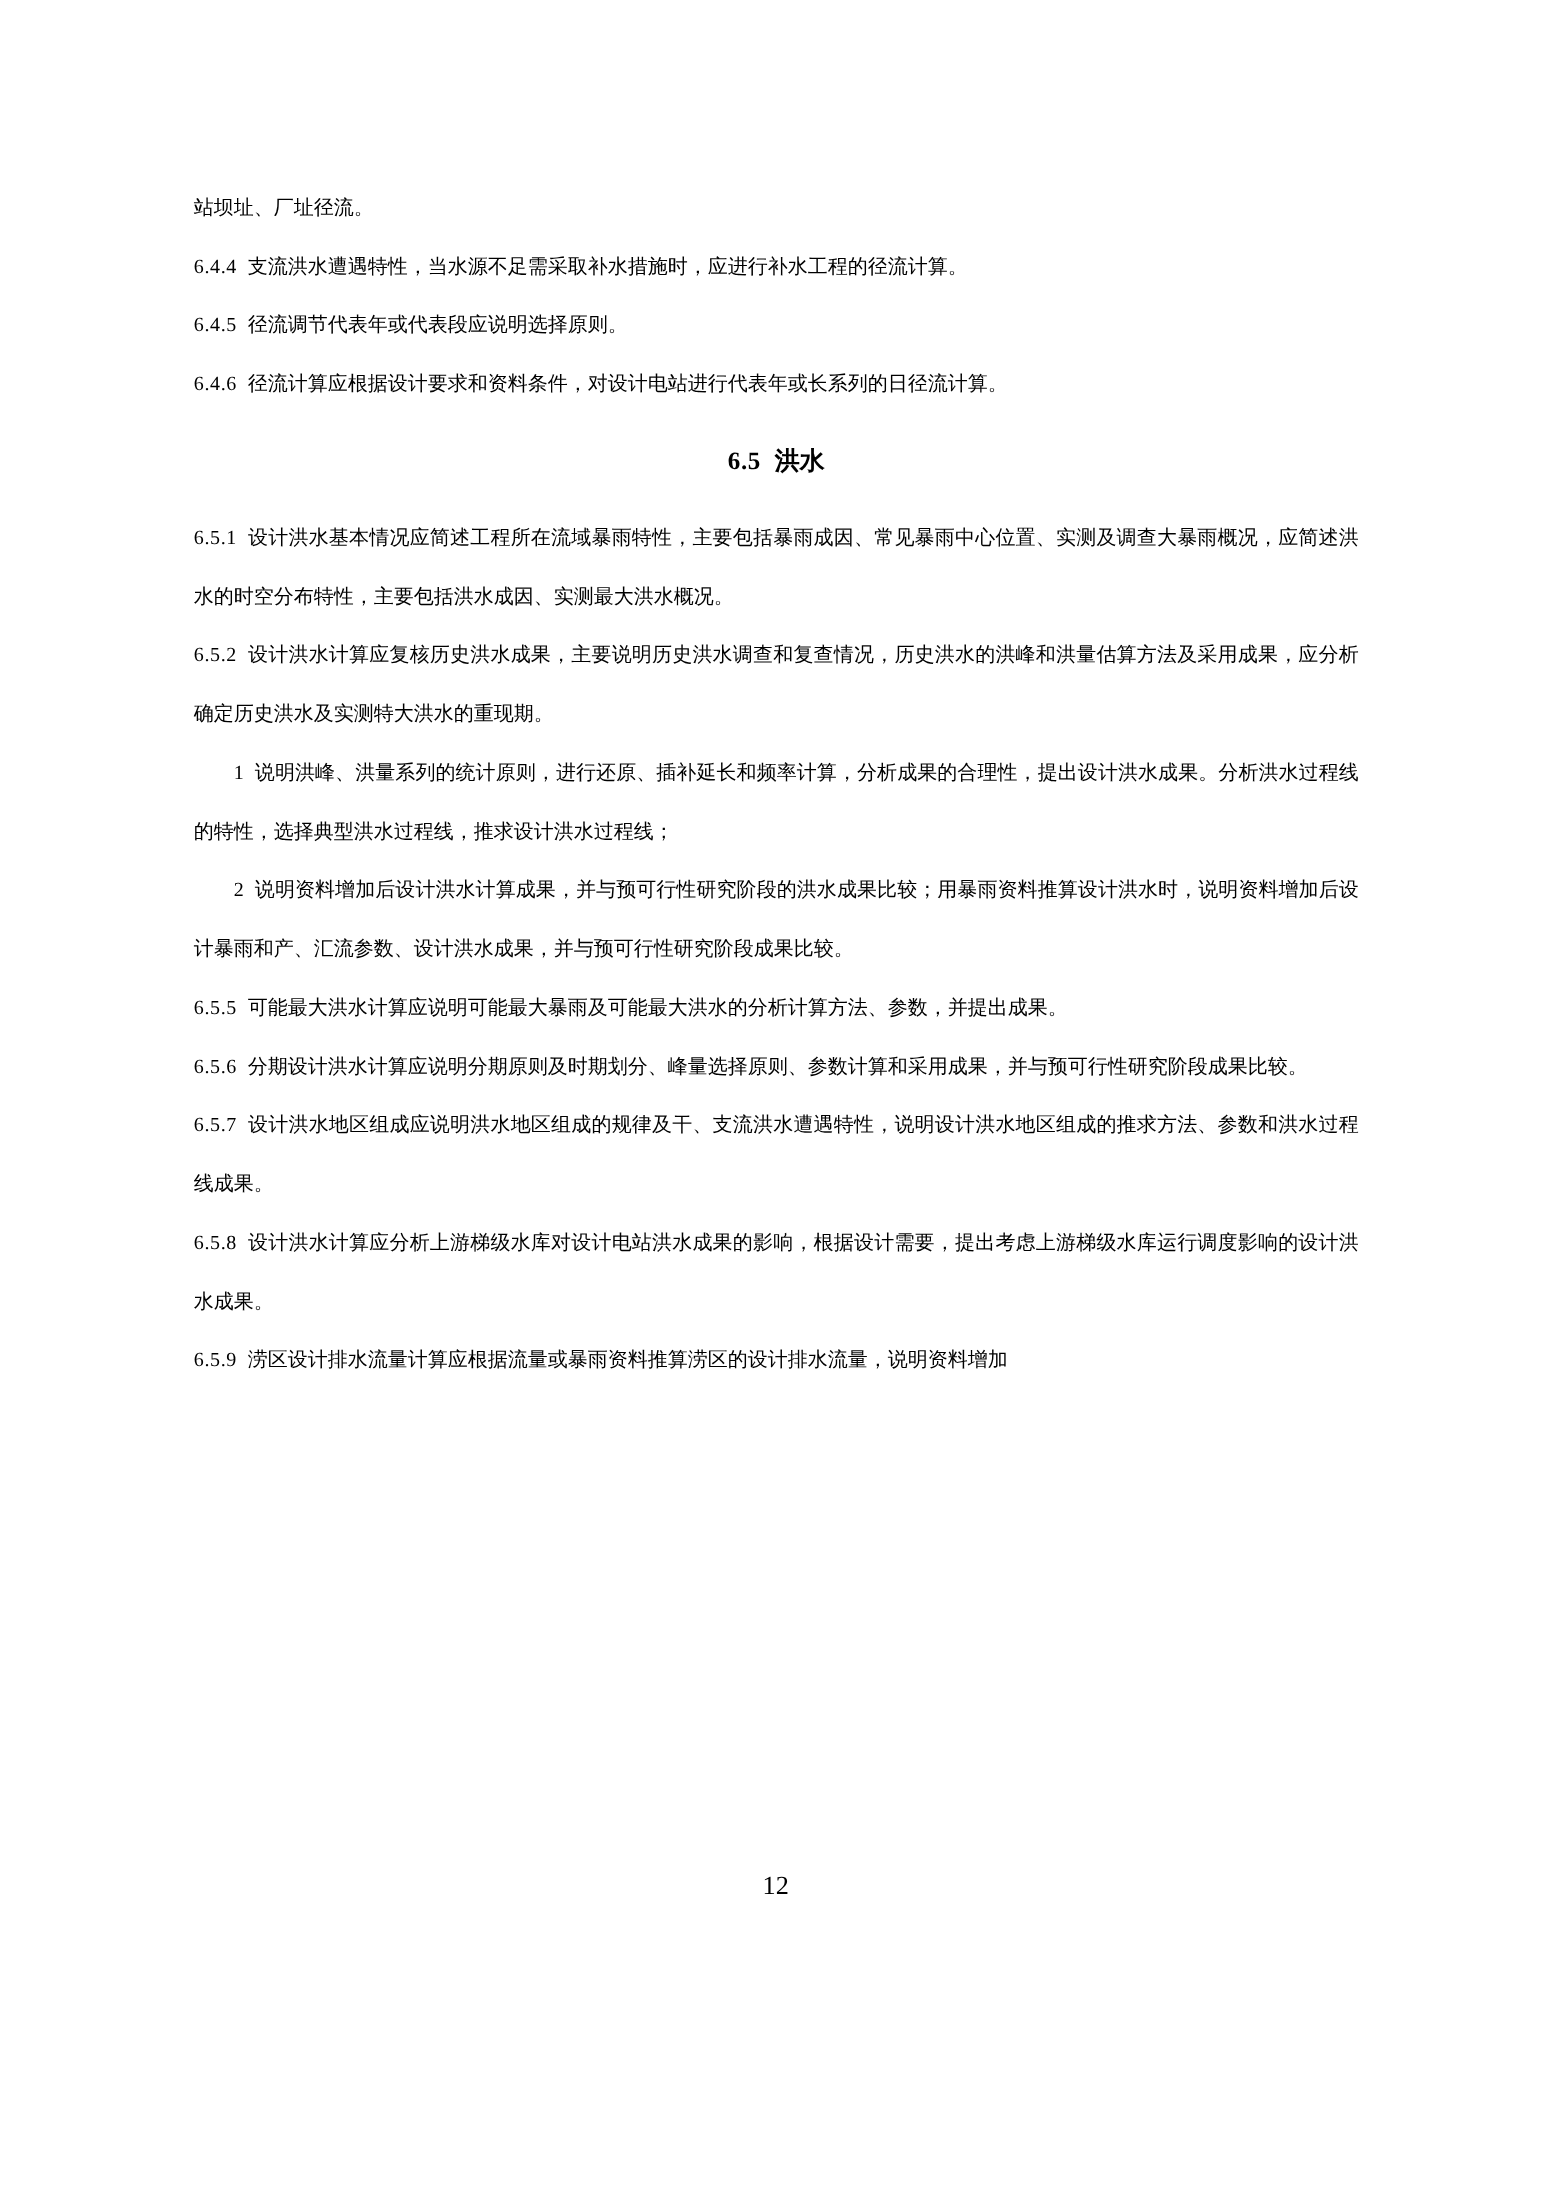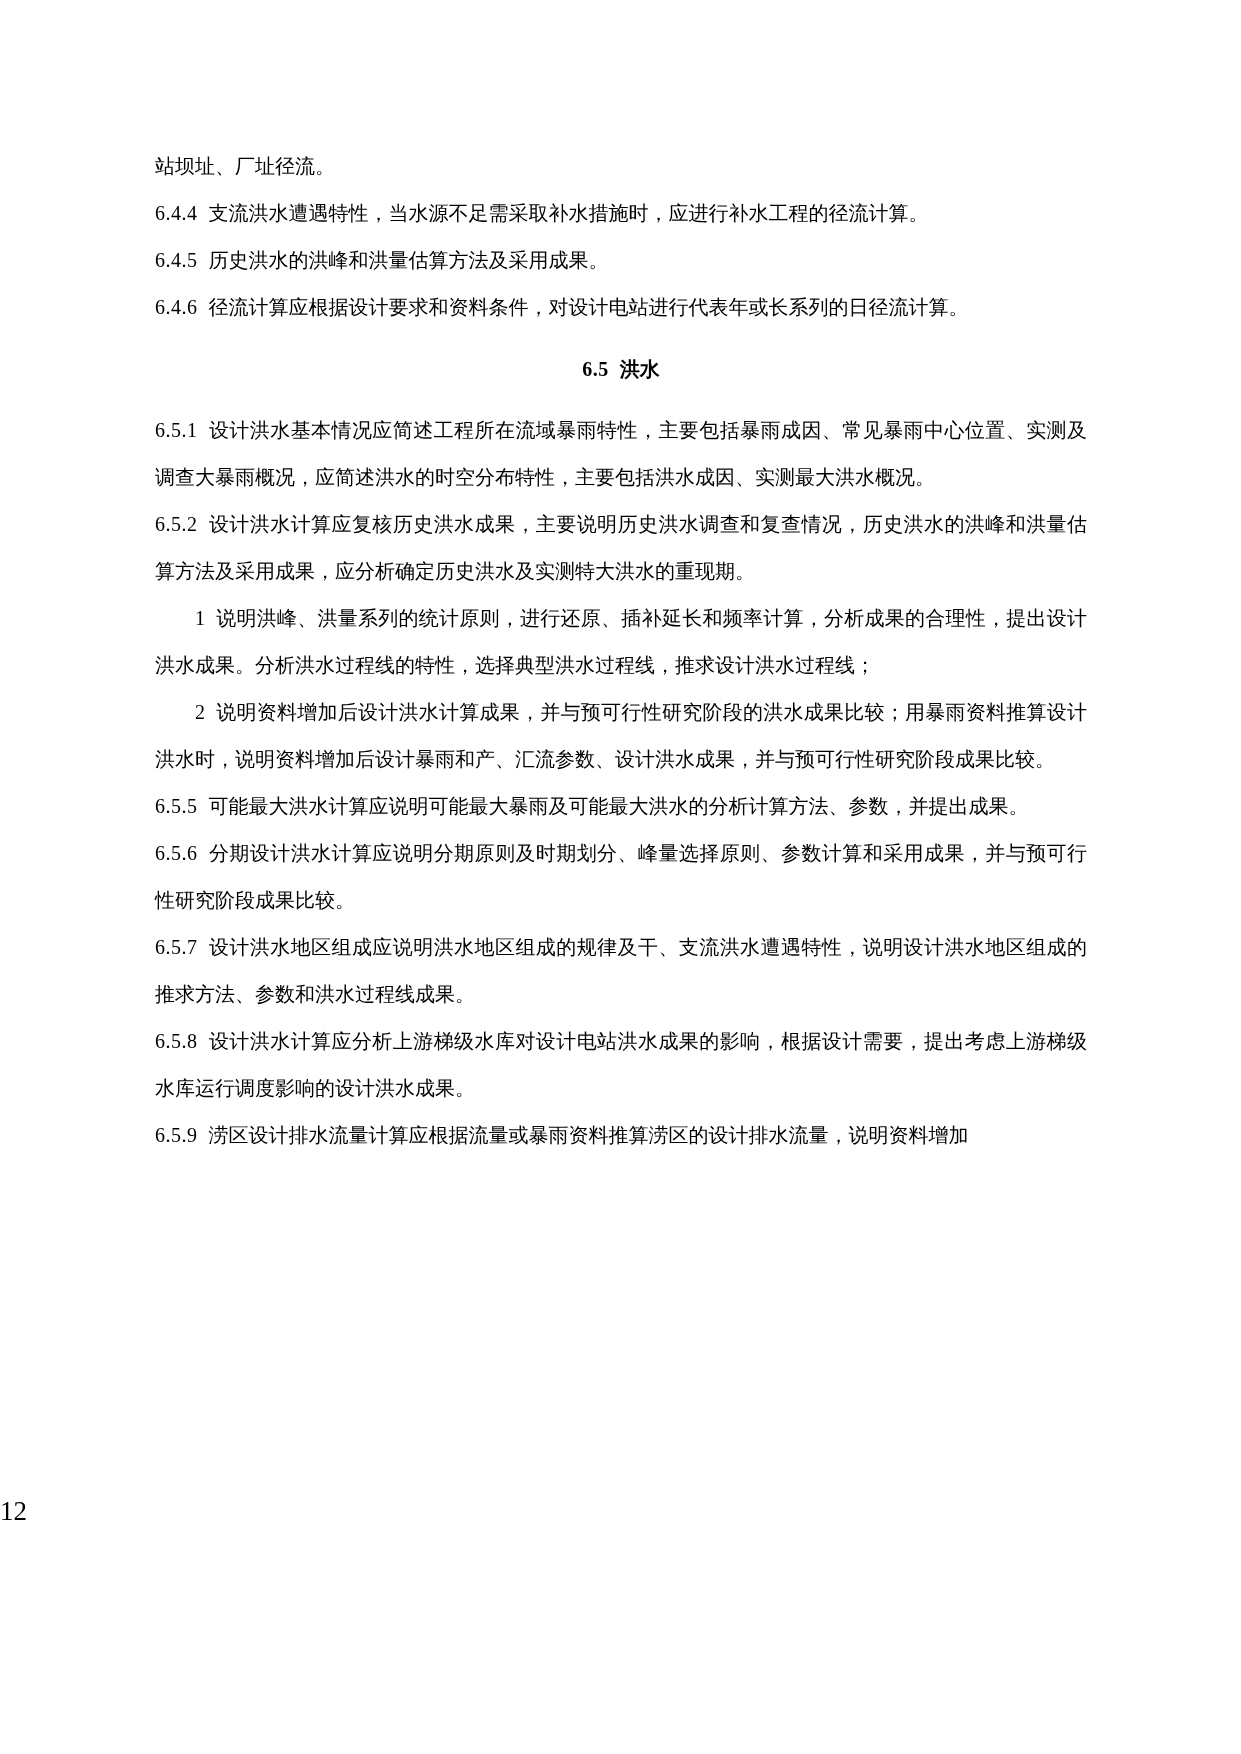--- a/index.html
+++ b/index.html
@@ -13,21 +13,21 @@
     font-family: "Liberation Serif", "DejaVu Serif", serif;
     overflow: hidden;
   }
   .content {
     position: absolute;
     left: 155px;
     top: 143px;
     width: 932px;
   }
   .para {
-    font-size: 20px;
+    font-size: 16px;
     line-height: 47px;
     text-align: justify;
     color: #000000;
   }
   .num {
     font-weight: normal;
     margin-right: 0.55em;
     letter-spacing: 0.5px;
   }
   .subitem {
@@ -45,36 +45,36 @@
   }
   .hnum {
     margin-right: 0.55em;
     letter-spacing: 0.5px;
   }
   .page-number {
     position: absolute;
     top: 1496px;
     left: 0;
     width: 100%;
-    text-align: left;
-    font-size: 27px;
+    text-align: center;
+    font-size: 21px;
     color: #000000;
   }
 </style>
 </head>
 <body>
 
 <div class="page">
   <div class="content">
 
     <p class="para"><span>站坝址、厂址径流。</span></p>
 
     <p class="para"><b class="num">6.4.4</b><span>支流洪水遭遇特性，当水源不足需采取补水措施时，应进行补水工程的径流计算。</span></p>
 
-    <p class="para"><b class="num">6.4.5</b><span>历史洪水的洪峰和洪量估算方法及采用成果。</span></p>
+    <p class="para"><b class="num">6.4.5</b><span>径流调节代表年或代表段应说明选择原则。</span></p>
 
     <p class="para"><b class="num">6.4.6</b><span>径流计算应根据设计要求和资料条件，对设计电站进行代表年或长系列的日径流计算。</span></p>
 
     <h2 class="heading"><span class="hnum">6.5</span><span>洪水</span></h2>
 
     <p class="para"><b class="num">6.5.1</b><span>设计洪水基本情况应简述工程所在流域暴雨特性，主要包括暴雨成因、常见暴雨中心位置、实测及调查大暴雨概况，应简述洪水的时空分布特性，主要包括洪水成因、实测最大洪水概况。</span></p>
 
     <p class="para"><b class="num">6.5.2</b><span>设计洪水计算应复核历史洪水成果，主要说明历史洪水调查和复查情况，历史洪水的洪峰和洪量估算方法及采用成果，应分析确定历史洪水及实测特大洪水的重现期。</span></p>
 
 

